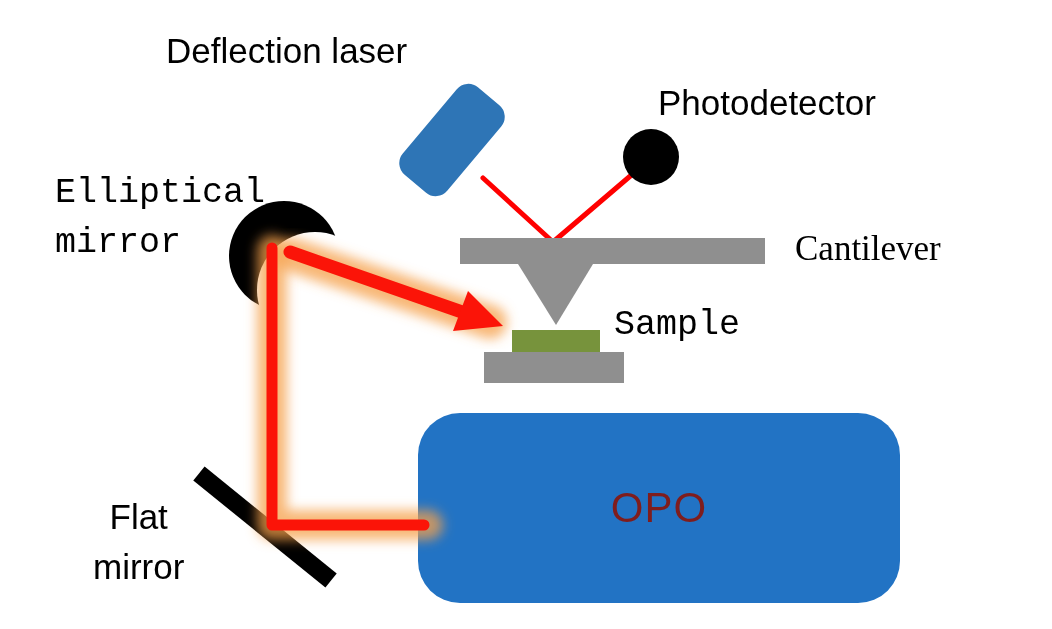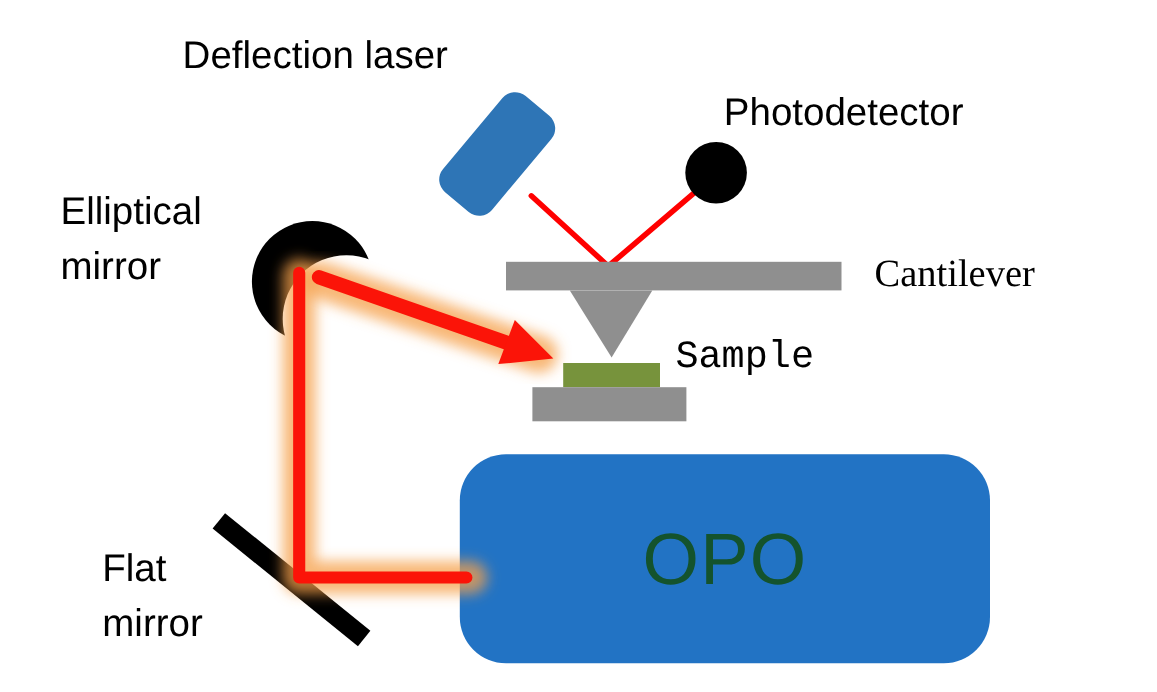--- a/index.html
+++ b/index.html
@@ -30,22 +30,22 @@
   }
   .opo-label {
     position: absolute;
     left: 418px;
     top: 413px;
     width: 482px;
     height: 190px;
     display: flex;
     align-items: center;
     justify-content: center;
-    color: #14532d;
-    font-size: 66px;
+    color: #7f1d1d;
+    font-size: 42px;
     letter-spacing: 1px;
   }
 </style>
 </head>
 <body>
 
 <div class="diagram">
 
   <svg width="1052" height="629" viewBox="0 0 1052 629">
     <defs>
@@ -88,25 +88,25 @@
     <polygon points="518,264 593,264 556,325" fill="#8f8f8f"></polygon>
 
     <rect x="512" y="330" width="88" height="22" fill="#77933c"></rect>
     <rect x="484" y="352" width="140" height="31" fill="#8f8f8f"></rect>
   </svg>
 
   <div class="label" style="left:166px; top:26px;">Deflection laser</div>
 
   <div class="label" style="left:647px; top:78px;margin-left:11px;">Photodetector</div>
 
-  <div class="label" style="left:55px; top:168px;">Elliptical
+  <div class="label" style="left:55px; top:168px;font-family:Liberation Mono, monospace;">Elliptical
 mirror</div>
 
   <div class="label" style="left:795px; top:224px;font-family:Liberation Serif, serif;">Cantilever</div>
 
   <div class="label" style="left:614px; top:300px;font-family:Liberation Mono, monospace;">Sample</div>
 
-  <div class="label" style="left:93px; top:492px;">Flat
+  <div class="label" style="left:93px; top:492px;text-align:center;">Flat
 mirror</div>
 
   <div class="opo-label">OPO</div>
 
 </div>
 
 </body></html>

